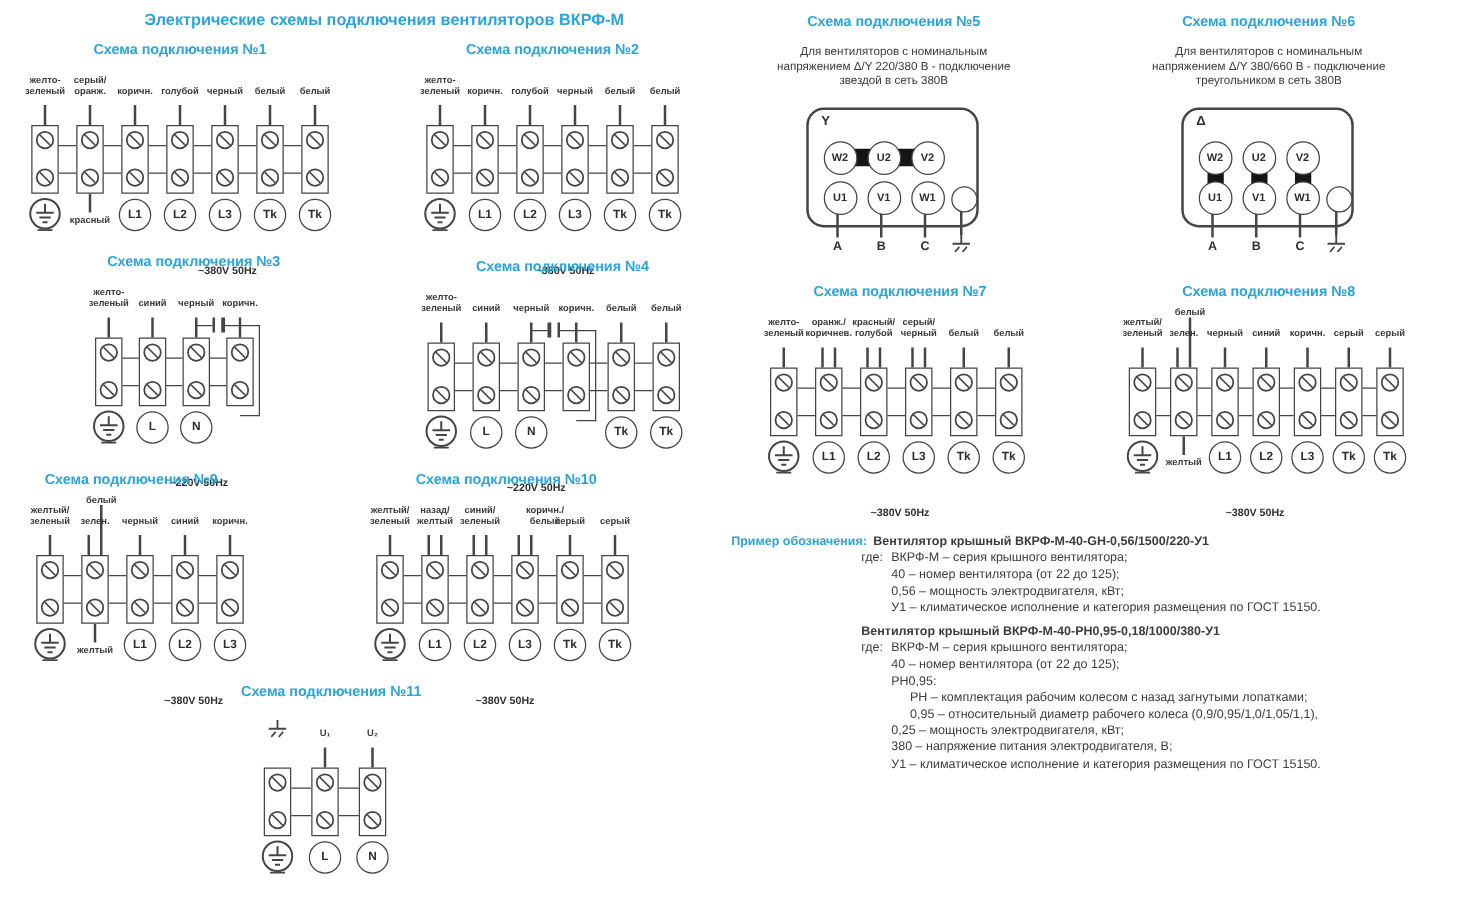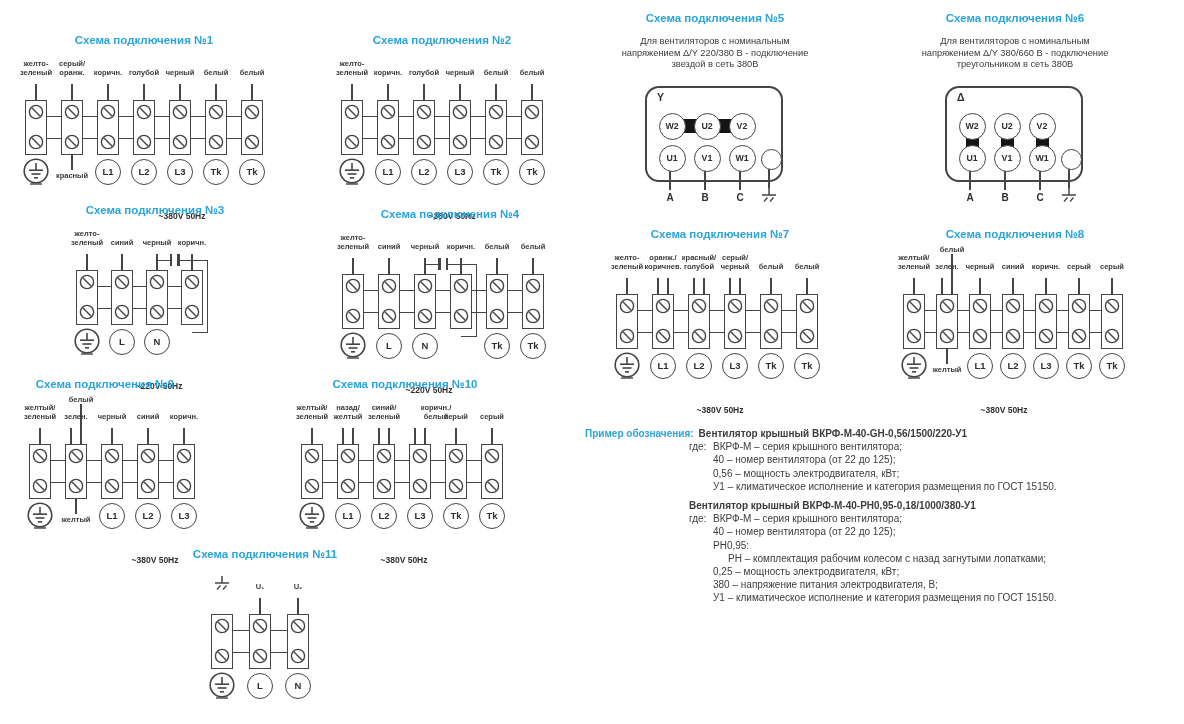--- a/index.html
+++ b/index.html
@@ -62,20 +62,21 @@
   .ex-label { color:#29a4dc; font-weight:bold; margin-right:5px; }
   .ex-line { position:relative; padding-left:128px; }
   .ex-line.ind1 { padding-left:143px; }
   .ex-line.ind2 { padding-left:175px; }
   .ex-gde { position:absolute; left:104px; top:0; }
 </style>
 </head>
 <body>
 
 <div class="page">
+  <div class="main-title">Электрические схемы подключения вентиляторов ВКРФ-М</div>
 
   <section class="scheme" style="left:14px;top:34px;width:260px;height:210px">
       <div class="s-title">Схема подключения №1</div>
       <div class="tb-area">
         <div class="bus" style="top: 60px; left: 22px; width: 216px;"></div>
         <div class="bus" style="top: 82px; left: 22px; width: 216px;"></div>
         <div class="wl" style="left: -8px; top: 4px;">желто-
 зеленый</div>
         <div class="vw" style="left: 21.3px; top: 28px; height: 17px;"></div>
         <div class="blk" style="left: 11px;">
@@ -963,17 +964,18 @@
       <div class="ex-trow"><span class="ex-label">Пример обозначения:</span><span>Вентилятор крышный ВКРФ-М-40-GH-0,56/1500/220-У1</span></div>
       <div class="ex-line">ВКРФ-М – серия крышного вентилятора;<span class="ex-gde">где:</span></div>
       <div class="ex-line">40 – номер вентилятора (от 22 до 125);</div>
       <div class="ex-line">0,56 – мощность электродвигателя, кВт;</div>
       <div class="ex-line">У1 – климатическое исполнение и категория размещения по ГОСТ 15150.</div>
       <div class="ex-trow ex-trow2"><span>Вентилятор крышный ВКРФ-М-40-РН0,95-0,18/1000/380-У1</span></div>
       <div class="ex-line">ВКРФ-М – серия крышного вентилятора;<span class="ex-gde">где:</span></div>
       <div class="ex-line">40 – номер вентилятора (от 22 до 125);</div>
       <div class="ex-line">РН0,95:</div>
       <div class="ex-line ind1">РН – комплектация рабочим колесом с назад загнутыми лопатками;</div>
+      <div class="ex-line ind1">0,95 – относительный диаметр рабочего колеса (0,9/0,95/1,0/1,05/1,1),</div>
       <div class="ex-line">0,25 – мощность электродвигателя, кВт;</div>
       <div class="ex-line">380 – напряжение питания электродвигателя, В;</div>
       <div class="ex-line">У1 – климатическое исполнение и категория размещения по ГОСТ 15150.</div>
     </div>
 </div>
 
 </body></html>

